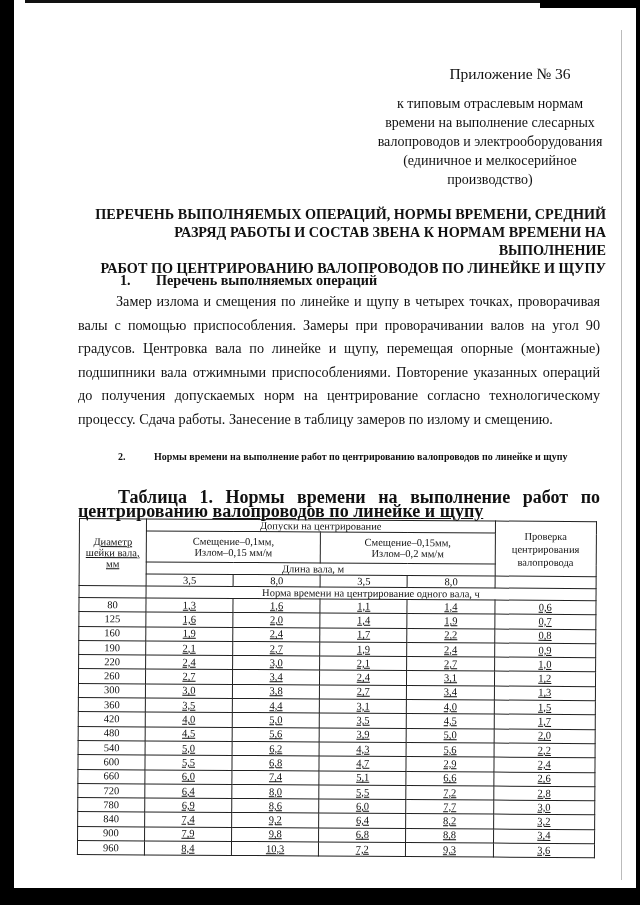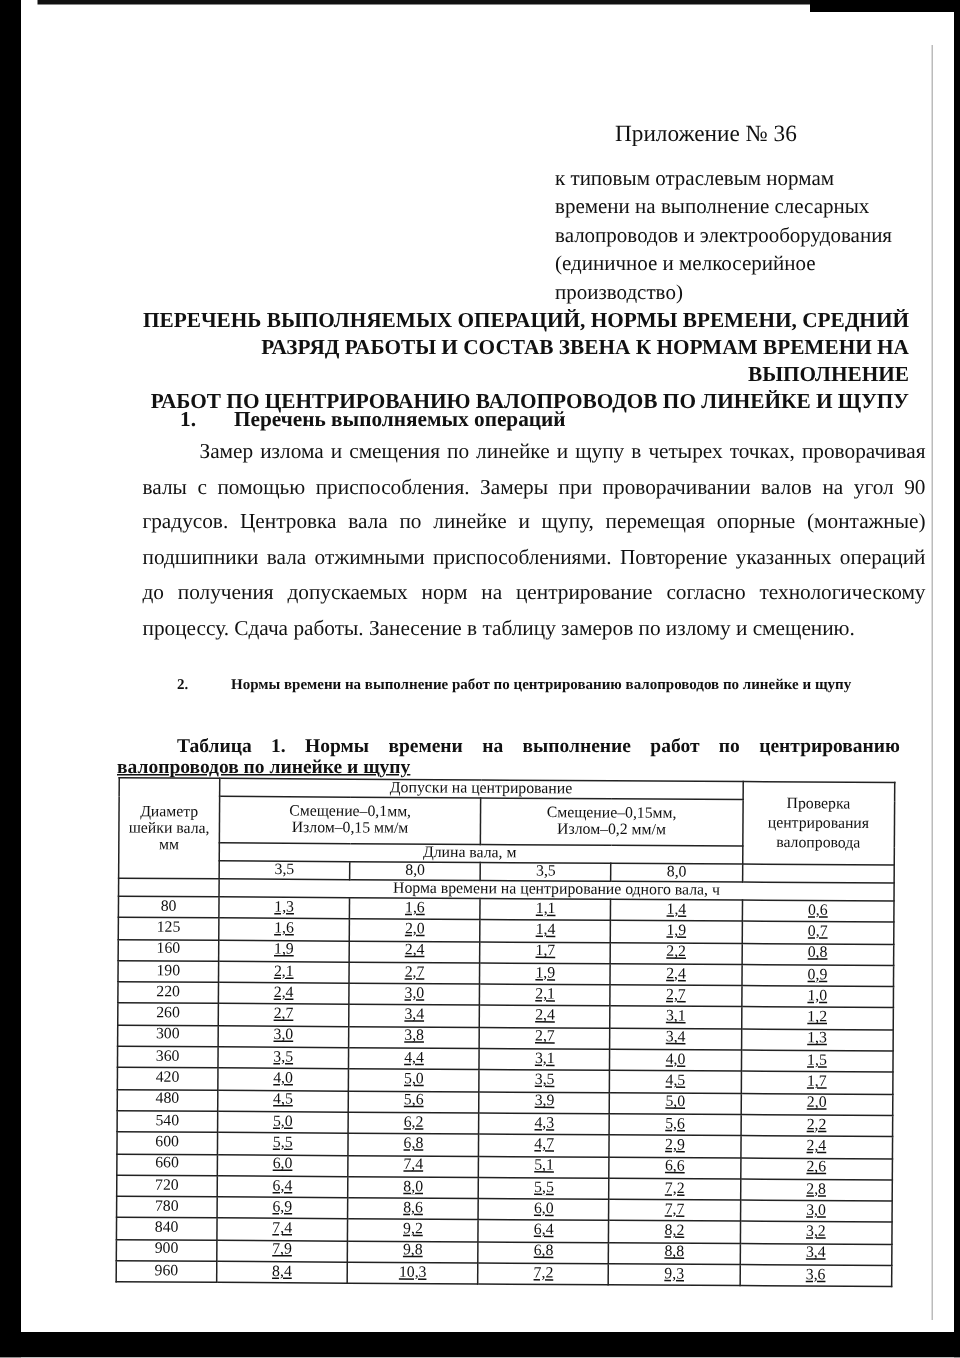--- a/index.html
+++ b/index.html
@@ -10,45 +10,45 @@
     color: #111;
   }
   .scan-left { position: absolute; left: 0; top: 0; width: 14px; height: 905px; background: #000; }
   .scan-top { position: absolute; left: 25px; top: 0; width: 615px; height: 3px; background: #111; }
   .scan-right { position: absolute; right: 0; top: 0; width: 4px; height: 905px; background: #000; }
   .scan-right-line { position: absolute; right: 18px; top: 30px; width: 1px; height: 850px; background: #bbb; }
   .scan-bottom { position: absolute; left: 0; top: 888px; width: 640px; height: 17px; background: #000; }
   .scan-top-right { position: absolute; right: 0; top: 0; width: 100px; height: 8px; background: #000; }
 
   .appendix {
-    position: absolute; left: 370px; top: 80px; width: 240px;
-    text-align: left; font-size: 14px; line-height: 19px;
+    position: absolute; left: 370px; top: 64px; width: 240px;
+    text-align: center; font-size: 14px; line-height: 19px;
   }
   .appendix .num { font-size: 15.5px; margin-bottom: 11px; margin-left: 40px; }
 
   .main-title {
     position: absolute; left: 76px; top: 205px; width: 530px;
     text-align: right; font-weight: bold; font-size: 14.2px; line-height: 18px;
   }
   .sec1-heading {
     position: absolute; left: 120px; top: 272px; font-weight: bold; font-size: 14.2px;
   }
   .sec1-heading .n { display: inline-block; width: 36px; }
   .para {
-    position: absolute; left: 95px; top: 290px; width: 522px;
+    position: absolute; left: 78px; top: 290px; width: 522px;
     font-size: 14.2px; line-height: 23.5px; text-align: justify; text-indent: 38px;
   }
   .sec2-heading {
     position: absolute; left: 78px; top: 445px; width: 522px;
     font-weight: bold; font-size: 10px; line-height: 23px; text-align: justify; text-indent: 40px;
   }
   .sec2-heading .n { display: inline-block; width: 36px; text-indent: 0; }
   .table-caption {
     position: absolute; left: 78px; top: 490px; width: 522px;
-    font-weight: bold; font-size: 13px; line-height: 14px; text-align: justify; text-indent: 40px;
+    font-weight: bold; font-size: 18px; line-height: 14px; text-align: justify; text-indent: 40px;
   }
   .table-caption .u { text-decoration: underline; }
 
   table.norms {
     position: absolute; left: 79px; top: 518px; width: 518px;
     border-collapse: collapse; font-size: 10.5px; line-height: 12px;
     transform: rotate(0.35deg); transform-origin: left top;
   }
   table.norms td, table.norms th {
     border: 1px solid #222; padding: 0 2px; text-align: center; font-weight: normal;
@@ -106,21 +106,21 @@
   <colgroup>
     <col class="col-diam">
       <col class="col-a">
       <col class="col-b">
       <col class="col-c">
       <col class="col-d">
       <col class="col-e">
   </colgroup>
   <thead>
     <tr>
-      <th rowspan="4" style="padding:4px 6px;">Диаметр шейки вала, мм</th>
+      <th rowspan="4" style="padding:4px 6px;text-decoration:underline;">Диаметр шейки вала, мм</th>
       <th colspan="4">Допуски на центрирование</th>
       <th rowspan="3" style="padding:4px 8px; line-height:13px;border-radius:22px;">Проверка центрирования валопровода</th>
     </tr>
     <tr>
       <th colspan="2" style="padding:2px 30px; height:26px;">Смещение–0,1мм, Излом–0,15 мм/м</th>
       <th colspan="2" style="padding:2px 30px; height:26px;">Смещение–0,15мм, Излом–0,2 мм/м</th>
     </tr>
     <tr>
       <th colspan="4" style="text-align:right; padding-right:150px;">Длина вала, м</th>
     </tr>

